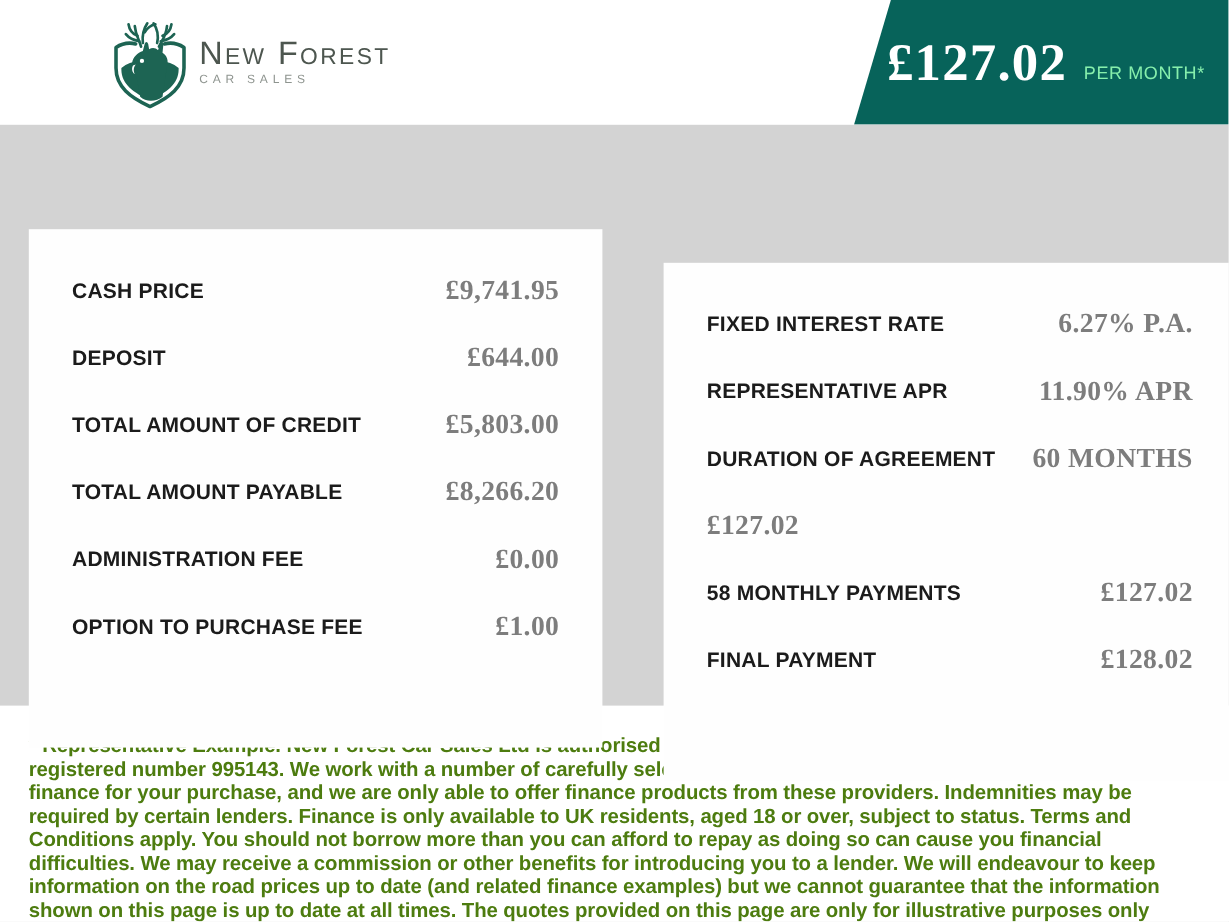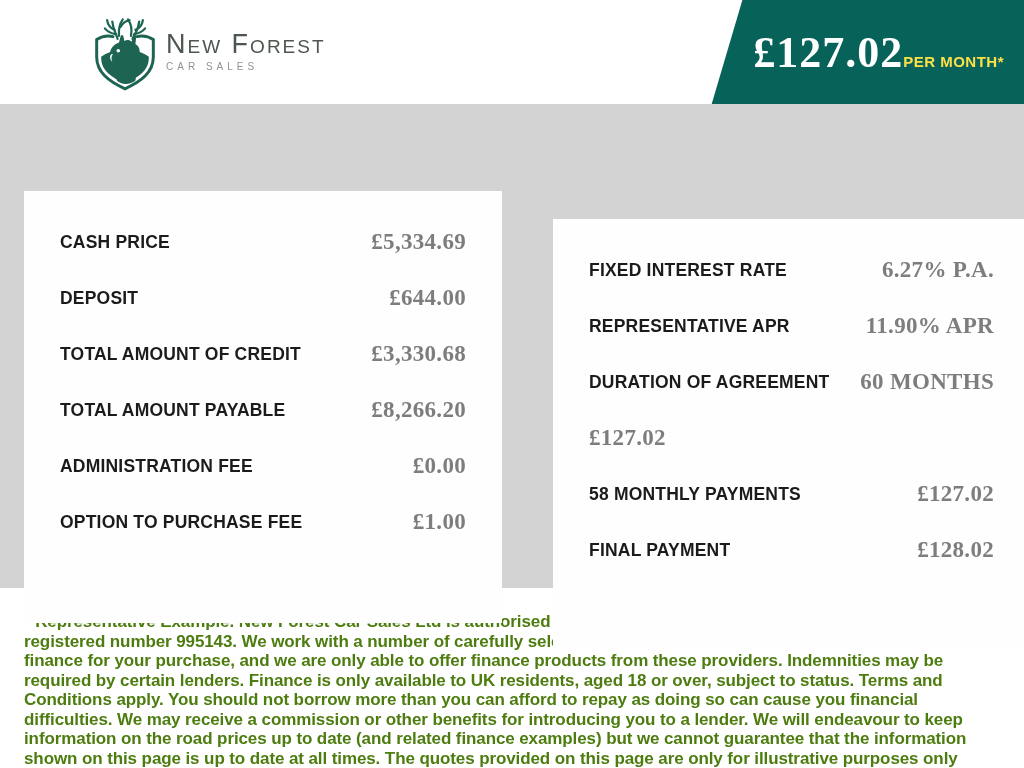--- a/index.html
+++ b/index.html
@@ -11,21 +11,21 @@
   .logo-wrap { position:absolute; left:84px; top:12px; display:flex; align-items:center; }
   .logo-icon { width:82px; height:82px; }
   .brand-text { margin-left:0; display:flex; flex-direction:column; }
   .brand-name { font-variant:small-caps; font-size:27px; font-weight:400; color:#4d564f; letter-spacing:2px; line-height:28px; }
   .brand-tagline { font-size:10px; color:#8e948f; letter-spacing:4px; line-height:18px; font-weight:400; }
 
   .price-banner { position:absolute; top:0; right:0; width:1024px; height:104px;
     background:#07635a; clip-path:polygon(72.5% 0, 100% 0, 100% 100%, 69.5% 100%);
     display:flex; align-items:center; justify-content:flex-end; padding-right:20px; }
   .banner-amount { font-family:"Liberation Serif", serif; font-weight:700; font-size:44px; color:#ffffff; letter-spacing:1px; }
-  .banner-period { font-size:15px; font-weight:700; color:#fde047; letter-spacing:.5px; margin-top:18px; }
+  .banner-period { font-size:15px; font-weight:400; color:#86efac; letter-spacing:.5px; margin-left:14px; margin-top:18px; }
 
   
   .main { width:1024px; height:484px; background:#d3d3d3; position:relative; }
   .page-title { position:absolute; left:25px; top:133px; font-size:21px; font-weight:700; color:#171717; letter-spacing:.3px; }
 
   .card { position:absolute; top:87px; height:432px; background:#fefefe; padding:23px 36px 0 36px; }
   .card-left { left:24px;  width:478px; }
   .card-right{ left:553px; width:477px;margin-top:28px; }
 
   .row { height:56px; display:flex; align-items:center; justify-content:space-between; }
@@ -79,29 +79,29 @@
     <span class="banner-period">PER MONTH*</span>
   </div>
 </div>
 
 <div class="main">
   <div class="page-title">HP REPRESENTATIVE EXAMPLE</div>
 
   <div class="card card-left">
     <div class="row">
       <span class="lbl">CASH PRICE</span>
-      <span class="val">£5,334.69</span>
+      <span class="val">£9,741.95</span>
     </div>
     <div class="row">
       <span class="lbl">DEPOSIT</span>
       <span class="val">£644.00</span>
     </div>
     <div class="row">
       <span class="lbl">TOTAL AMOUNT OF CREDIT</span>
-      <span class="val">£3,330.68</span>
+      <span class="val">£5,803.00</span>
     </div>
     <div class="row">
       <span class="lbl">TOTAL AMOUNT PAYABLE</span>
       <span class="val">£8,266.20</span>
     </div>
     <div class="row">
       <span class="lbl">ADMINISTRATION FEE</span>
       <span class="val">£0.00</span>
     </div>
     <div class="row">

